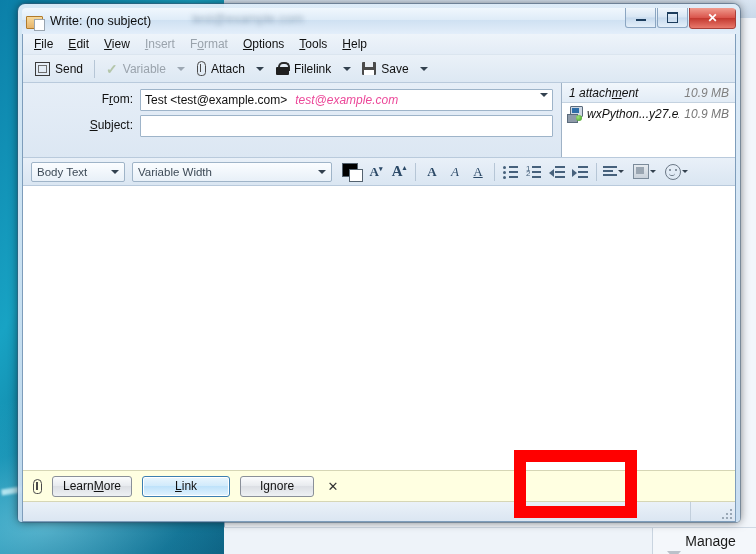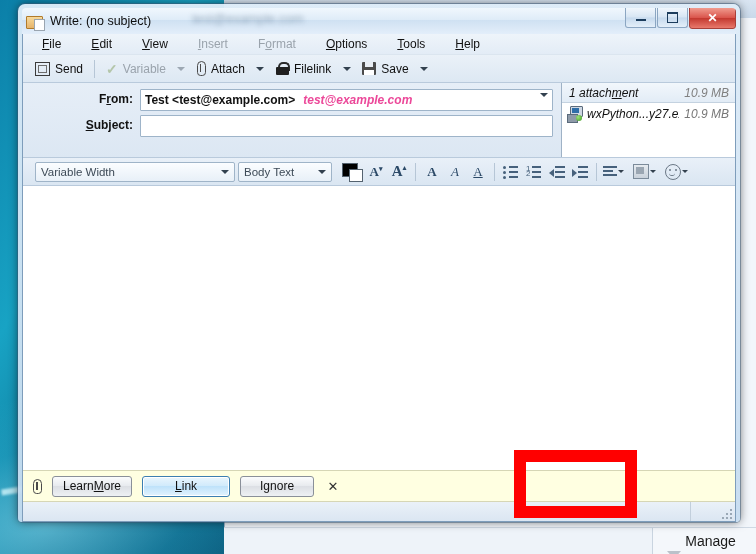--- a/index.html
+++ b/index.html
@@ -61,21 +61,21 @@
   .wbtn.close{width:45px;border:1px solid #a8403a;
     background:linear-gradient(180deg,#f09b8e,#d9534a 50%,#c3382f 51%,#e8796c);
     color:#fff;font-weight:bold;font-size:12px;border-radius:0 0 3px 3px;}
   .glyph-min{display:block;width:10px;height:2px;background:#1b3c5c;margin-top:6px;}
   .glyph-max{display:block;width:9px;height:8px;border:1px solid #1b3c5c;border-top-width:2px;}
   
   #client{background:#f0f4f9;border:1px solid #7e9dbb;border-top:none;height:488px;box-sizing:border-box;
     display:flex;flex-direction:column;}
   
   #menubar{height:20px;background:linear-gradient(180deg,#eef4fa,#e3ecf6);
-    display:flex;align-items:center;padding-left:16px;gap:24px;border-bottom:1px solid #dbe5ef;}
+    display:flex;align-items:center;padding-left:8px;gap:9px;border-bottom:1px solid #dbe5ef;}
   .menu-item{font-size:12px;color:#111;cursor:pointer;padding:1px 3px;}
   .menu-item.disabled{color:#9aa3ac;cursor:default;}
   .menu-item u{text-decoration:underline;}
   
   #toolbar{height:27px;background:linear-gradient(180deg,#eaf1f8,#dde8f3);
     display:flex;align-items:center;padding-left:6px;border-bottom:1px solid #b9cadc;gap:2px;}
   .tb{display:flex;align-items:center;gap:5px;padding:2px 6px;border-radius:3px;cursor:pointer;font-size:12px;color:#0f0f0f;}
   .tb.disabled{color:#9aa3ac;cursor:default;}
   .tb-arrow{width:15px;height:20px;display:flex;align-items:center;justify-content:center;cursor:pointer;}
   .tb-arrow.disabled{opacity:.4;cursor:default;}
@@ -90,21 +90,21 @@
   .ic-clip{width:9px;height:15px;border:1.6px solid #4a4a4a;border-radius:5px 5px 4px 4px;border-bottom-width:1.6px;box-sizing:border-box;position:relative;}
   .ic-clip:after{content:"";position:absolute;left:2px;top:2px;width:1.5px;height:8px;background:#4a4a4a;}
   .ic-lock{width:13px;height:13px;position:relative;}
   .ic-lock:before{content:"";position:absolute;left:2px;top:0;width:8px;height:7px;border:2px solid #2b2b2b;border-bottom:none;border-radius:5px 5px 0 0;}
   .ic-lock:after{content:"";position:absolute;left:0;top:5px;width:13px;height:8px;background:#1f1f1f;border-radius:1px;}
   .ic-save{width:14px;height:13px;background:#4a4a4a;border-radius:1px;position:relative;}
   .ic-save:before{content:"";position:absolute;left:3px;top:0;width:8px;height:5px;background:#e9eef4;}
   .ic-save:after{content:"";position:absolute;left:2px;bottom:0;width:10px;height:5px;background:#fff;}
   
   #headers{background:linear-gradient(180deg,#e6eef7,#dce7f3);display:flex;border-bottom:1px solid #b9cadc;}
-  #headers-left{flex:1;padding:6px 0 6px 0;font-weight:bold;}
+  #headers-left{flex:1;padding:6px 0 6px 0;}
   .hrow{display:flex;align-items:flex-start;margin-bottom:4px;}
   .hlabel{width:110px;text-align:right;padding-right:7px;font-size:12px;color:#111;padding-top:3px;flex:none;}
   .hlabel u{text-decoration:underline;}
   .from-select{flex:1;margin-right:8px;height:20px;border:1px solid #9eb4c9;background:#fff;
     display:flex;align-items:center;padding:0 4px;position:relative;border-radius:1px;}
   .from-select .txt{font-size:12px;color:#111;}
   .from-select .txt .muted{color:#ec4899;font-style:italic;margin-left:8px;}
   .from-select .dd{position:absolute;right:4px;top:7px;}
   .to-btn{width:102px;height:20px;margin-left:8px;border:1px solid #9eb4c9;border-radius:2px;
     background:linear-gradient(180deg,#f6fafd,#e3ecf5);display:flex;align-items:center;
@@ -308,26 +308,26 @@
               <span class="base"></span>
               <span class="dot"></span>
           </span>
           <span class="nm">wxPython...y27.exe</span>
           <span class="sz">10.9 MB</span>
         </div>
       </div>
     </div>
 
     <div id="fmtbar">
+      <span class="fmt-dd" style="width:94px">
+        <span class="t">Body Text</span>
+        <i class="caret"></i>
+      </span>
       <span class="fmt-dd" style="width:200px;margin-left:4px">
         <span class="t">Variable Width</span>
-        <i class="caret"></i>
-      </span>
-      <span class="fmt-dd" style="width:94px">
-        <span class="t">Body Text</span>
         <i class="caret"></i>
       </span>
       <span class="swatch" style="margin-left:6px">
         <span class="fg"></span>
           <span class="bg"></span>
       </span>
       <span class="fb">
           <span class="A">A<span class="tiny-up">▾</span></span>
         </span>
       <span class="fb">

